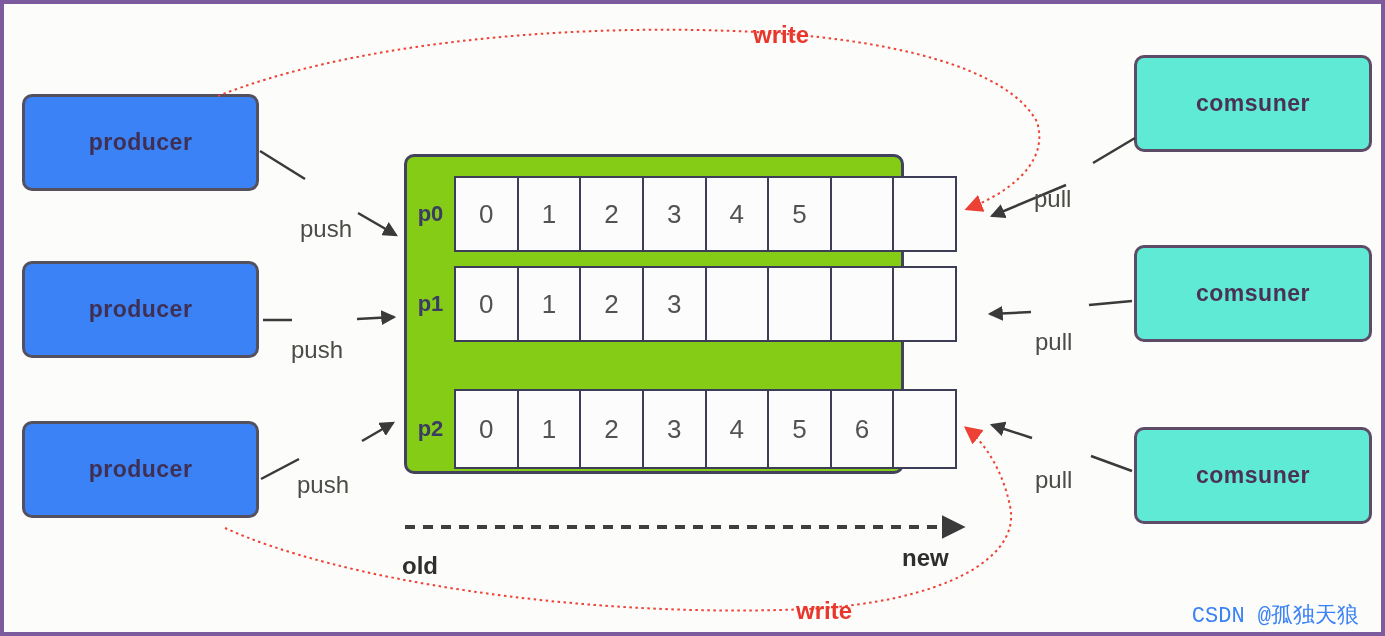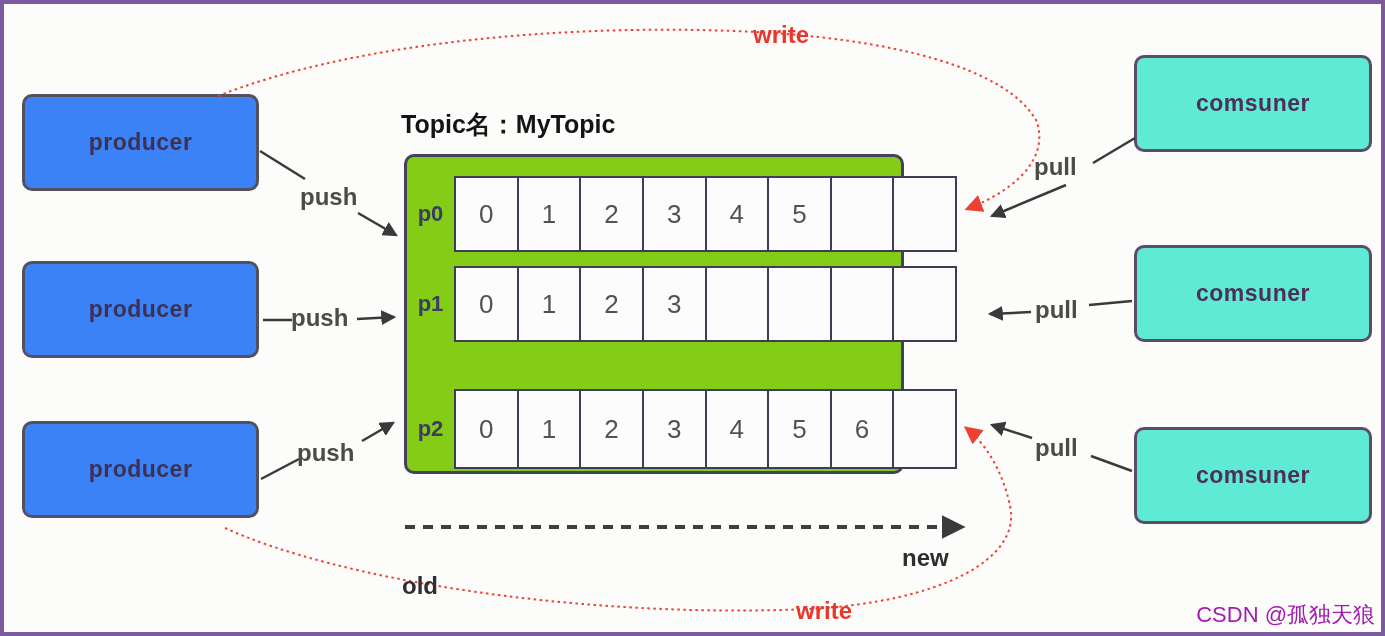--- a/index.html
+++ b/index.html
@@ -37,24 +37,24 @@
     display:flex; background:#fcfcfd; border:2px solid #3d3d57; box-sizing:border-box;
   }
   .cell{
     flex:1; border-right:2px solid #3d3d57;
     display:flex; align-items:center; justify-content:center;
     font-size:26px; color:#525252;
   }
   .cell:last-child{border-right:none;}
   .lbl{position:absolute; z-index:6; white-space:nowrap;text-align:right;}
   .title{left:397px; top:104px; font-size:25px; font-weight:bold; color:#141414;}
-  .pushpull{font-size:24px; font-weight:700; color:#4b4b48;}
+  .pushpull{font-size:24px; font-weight:400; color:#4b4b48;margin-top:32px;}
   .oldnew{font-size:24px; font-weight:bold; color:#2e2e2e;}
   .write{font-size:24px; font-weight:bold; color:#e8382d;}
-  .watermark{right:6px; top:596px; font-size:22px; color:#a21caf; z-index:7;}
+  .watermark{right:22px; top:596px; font-size:22px; color:#3b82f6; z-index:7;font-family:Liberation Mono, monospace;}
 </style>
 </head>
 <body>
 
 <div class="stage">
 
   <svg class="overlay" viewBox="0 0 1377 628">
     <defs>
       <marker id="ah-dark" viewBox="0 0 10 10" refX="8.5" refY="5" markerWidth="6" markerHeight="6" orient="auto-start-reverse">
         <path d="M0,0 L10,5 L0,10 z" fill="#3a3a3a"></path>
@@ -109,21 +109,20 @@
   <div class="node consumer" style="top:51px">
     <span>comsuner</span>
   </div>
   <div class="node consumer" style="top:241px">
     <span>comsuner</span>
   </div>
   <div class="node consumer" style="top:423px">
     <span>comsuner</span>
   </div>
 
-  <div class="lbl title">Topic名：MyTopic</div>
 
   <div class="topic">
 
     <div class="prow" style="top:19px;height:76px">
       <span class="pname">p0</span>
       <div class="cells">
         <div class="cell">0</div>
         <div class="cell">1</div>
         <div class="cell">2</div>
         <div class="cell">3</div>
@@ -167,17 +166,17 @@
   <div class="lbl pushpull" style="left:287px;top:300px">push</div>
   <div class="lbl pushpull" style="left:293px;top:435px">push</div>
 
   <div class="lbl pushpull" style="left:1030px;top:149px">pull</div>
   <div class="lbl pushpull" style="left:1031px;top:292px">pull</div>
   <div class="lbl pushpull" style="left:1031px;top:430px">pull</div>
 
   <div class="lbl write" style="left:749px;top:17px">write</div>
   <div class="lbl write" style="left:792px;top:593px">write</div>
 
-  <div class="lbl oldnew" style="left:398px;top:568px">old</div>
+  <div class="lbl oldnew" style="left:398px;top:548px">old</div>
   <div class="lbl oldnew" style="left:898px;top:540px">new</div>
 
   <div class="lbl watermark">CSDN @孤独天狼</div>
 </div>
 
 </body></html>

